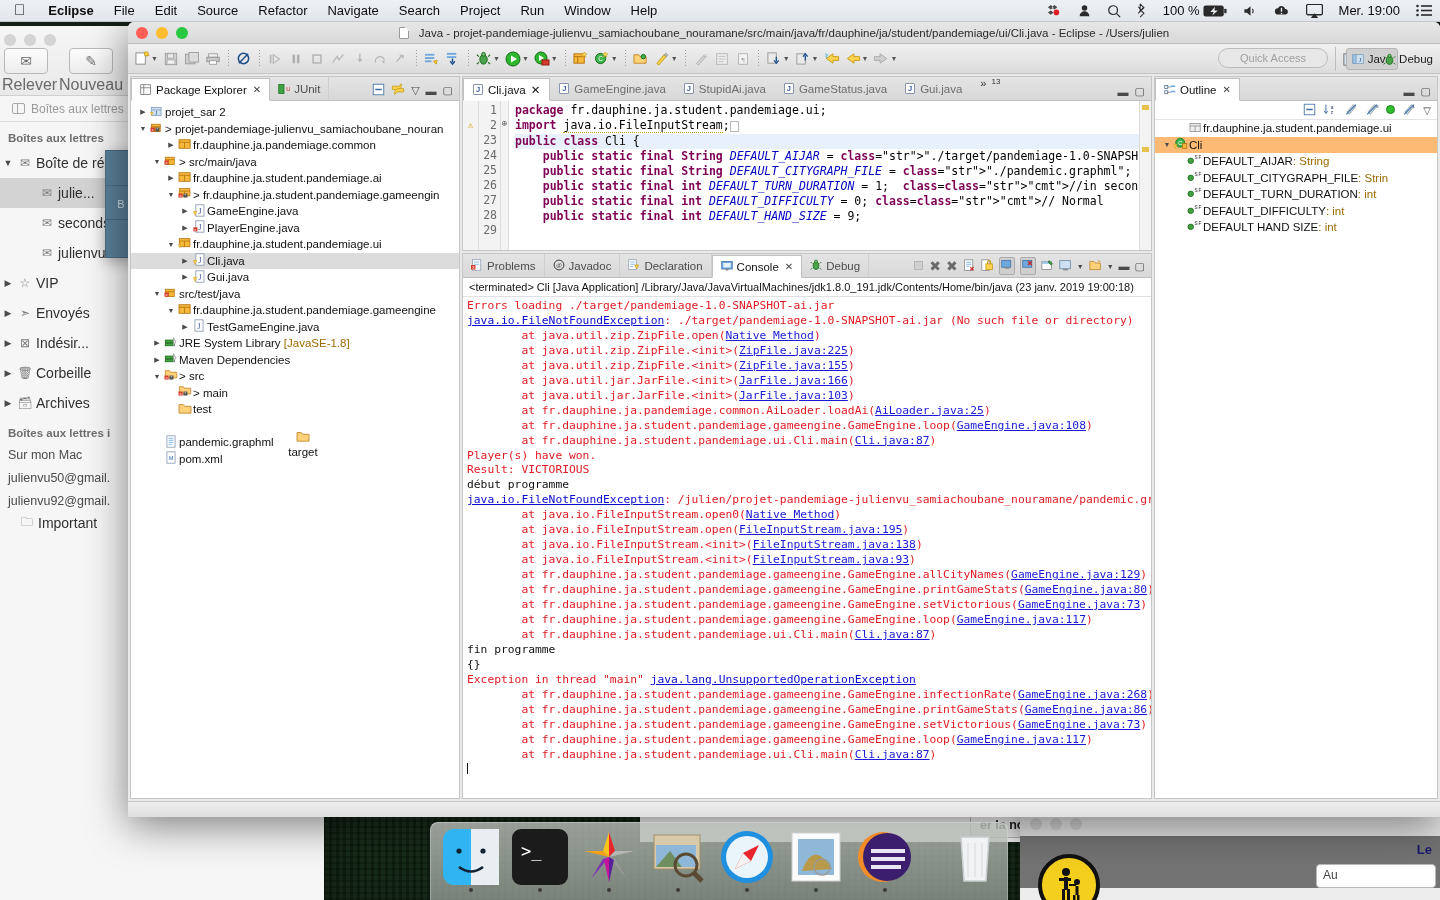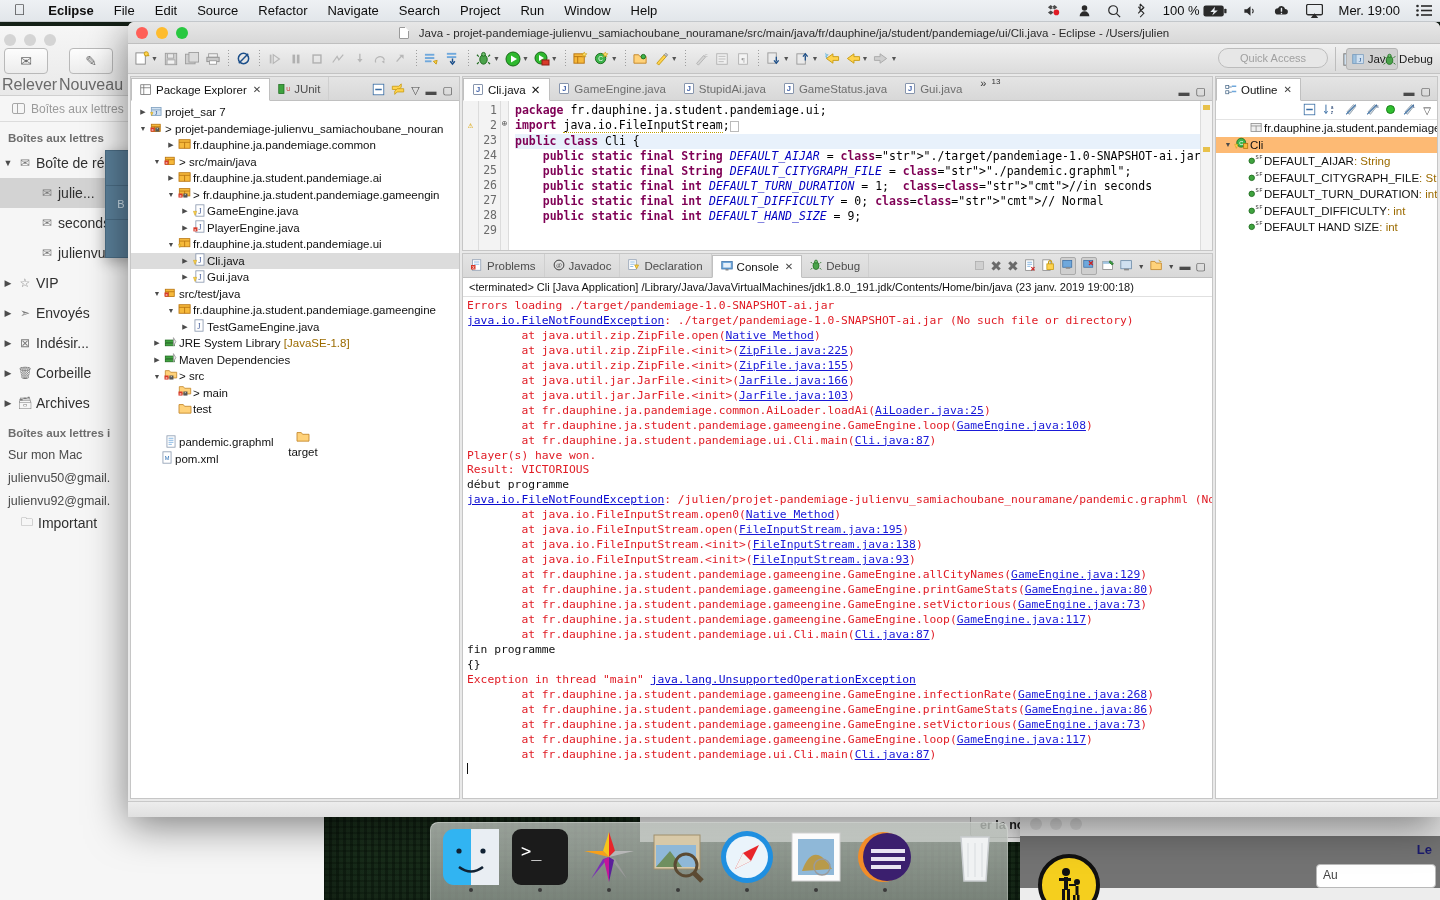--- a/index.html
+++ b/index.html
@@ -207,21 +207,21 @@
   .cons-body {
     font-family:"DejaVu Sans Mono", monospace; font-size:11.3px; line-height:14.95px;
     padding:2px 4px; white-space:pre; overflow:hidden; height:100%;
   }
   .c-err{ color:#e01b24; }
   .c-out{ color:#111; }
   .c-link{ color:#0a0ad0; text-decoration:underline; }
   .c-link-r{ color:#1a1ad8; text-decoration:underline; }
   .caretbar{display:inline-block;width:1px;height:11px;background:#111;vertical-align:-1px;}
   
-  #outline { width:223px; }
+  #outline { width:284px; }
   .ol-toolbar { height:19px; display:flex; align-items:center; justify-content:flex-end; gap:7px;
                 padding-right:6px; border-bottom:1px solid #e4e4e4; background:#fff; font-size:11px; color:#3a3a3a;}
   .ol-row { display:flex; align-items:center; height:16.5px; font-size:11.5px; color:#111; white-space:nowrap;}
   .ol-row.sel{ background:#fdba74; }
   .ol-type{ color:#9b6b00; }
   .dot-green{display:inline-block;width:9px;height:9px;border-radius:50%;background:#2fbf2f;border:1px solid #1b7f1b;}
   
   #ec-status{height:16px;background:linear-gradient(180deg,#ededed,#e0e0e0);border-top:1px solid #c9c9c9;}
   
   #dock {
@@ -647,21 +647,21 @@
       <div class="view-body">
         <div class="tree" id="pkg-tree">
             <div class="trow" style="padding-left: 6px;">
               <span class="tw">▶</span>
               <span class="ticon"><svg width="14" height="13" viewBox="0 0 16 16">
                   <rect x="1" y="3" width="12" height="10" fill="#cfe0f0" stroke="#7fa0c0"></rect>
                   <path d="M1 6 h12" stroke="#7fa0c0"></path>
                   <text x="7" y="12" font-size="7" fill="#1a4a8a" text-anchor="middle" font-family="Liberation Serif">J</text>
                   <path d="M0 9 l3 0 l-1.5 4z" fill="#ffd34d" stroke="#c79c14" stroke-width=".6"></path>
                 </svg></span>
-              <span class="tlab">projet_sar 7</span>
+              <span class="tlab">projet_sar 2</span>
             </div>
             <div class="trow" style="padding-left: 6px;">
               <span class="tw">▼</span>
               <span class="ticon"><svg width="14" height="13" viewBox="0 0 16 16">
                   <rect x="1" y="4" width="11" height="9" fill="#f6b93b" stroke="#b8740f"></rect>
                   <path d="M1 7 h11 M5 7 v6" stroke="#b8740f"></path>
                   <rect x="0" y="8" width="5" height="5" fill="#d83a2a"></rect>
                   <text x="2.4" y="12.3" font-size="5" fill="#fff" text-anchor="middle" font-family="Liberation Sans">x</text>
                   <rect x="6" y="8" width="5" height="5" fill="#555"></rect>
                   <text x="8.4" y="12.3" font-size="5" fill="#fff" text-anchor="middle" font-family="Liberation Sans">*</text>
@@ -833,21 +833,21 @@
               <span class="tlab">target</span>
             </div>
             <div class="trow" style="padding-left: 20px;">
               <span class="tw"></span>
               <span class="ticon"><svg width="12" height="13" viewBox="0 0 14 16">
                   <rect x="2" y="1" width="10" height="14" fill="#fff" stroke="#8a9ab0"></rect>
                   <path d="M4 4 h6 M4 6.5 h6 M4 9 h6 M4 11.5 h4" stroke="#6fa8dc"></path>
                 </svg></span>
               <span class="tlab">pandemic.graphml</span>
             </div>
-            <div class="trow" style="padding-left: 4px; margin-left: 12px;">
+            <div class="trow" style="padding-left: 20px;">
               <span class="tw"></span>
               <span class="ticon"><svg width="12" height="13" viewBox="0 0 14 16">
                   <rect x="2" y="1" width="10" height="14" fill="#fff" stroke="#8a9ab0"></rect>
                   <text x="7" y="11" font-size="7" fill="#2b6fb5" text-anchor="middle" font-family="Liberation Sans">M</text>
                 </svg></span>
               <span class="tlab">pom.xml</span>
             </div>
           </div>
       </div>
     </div>

